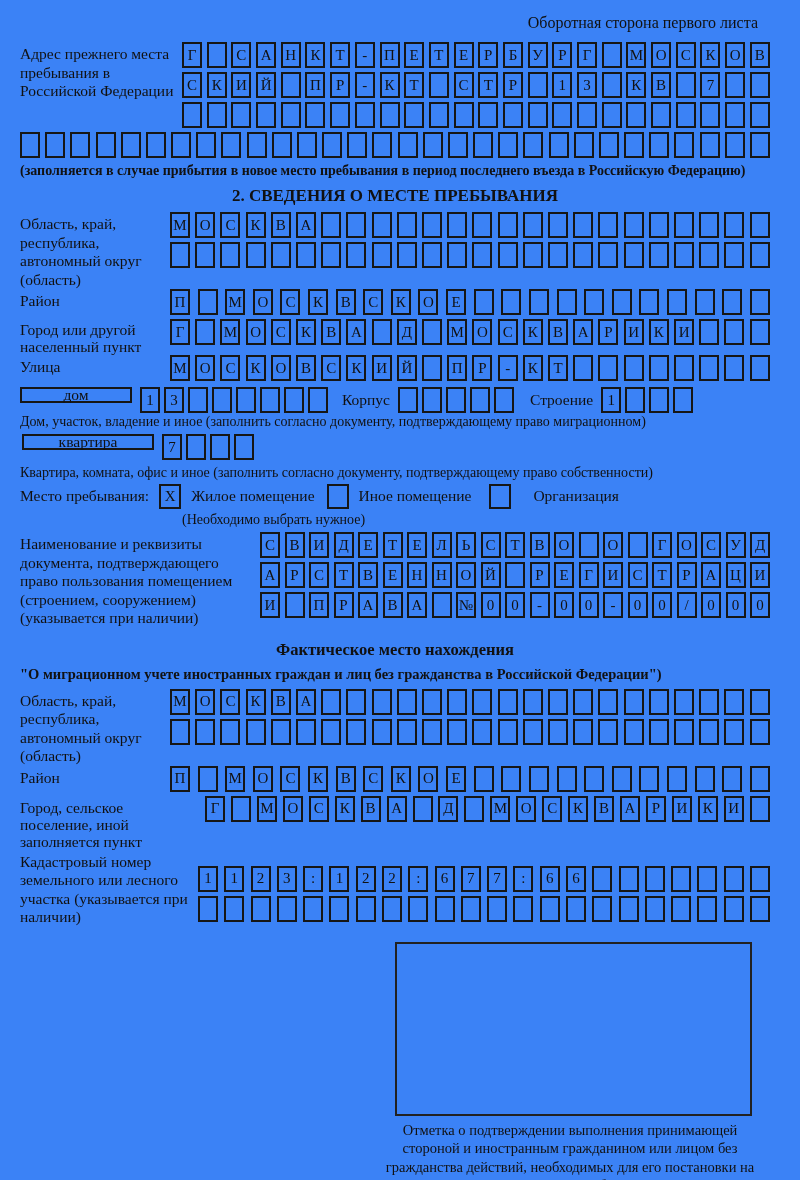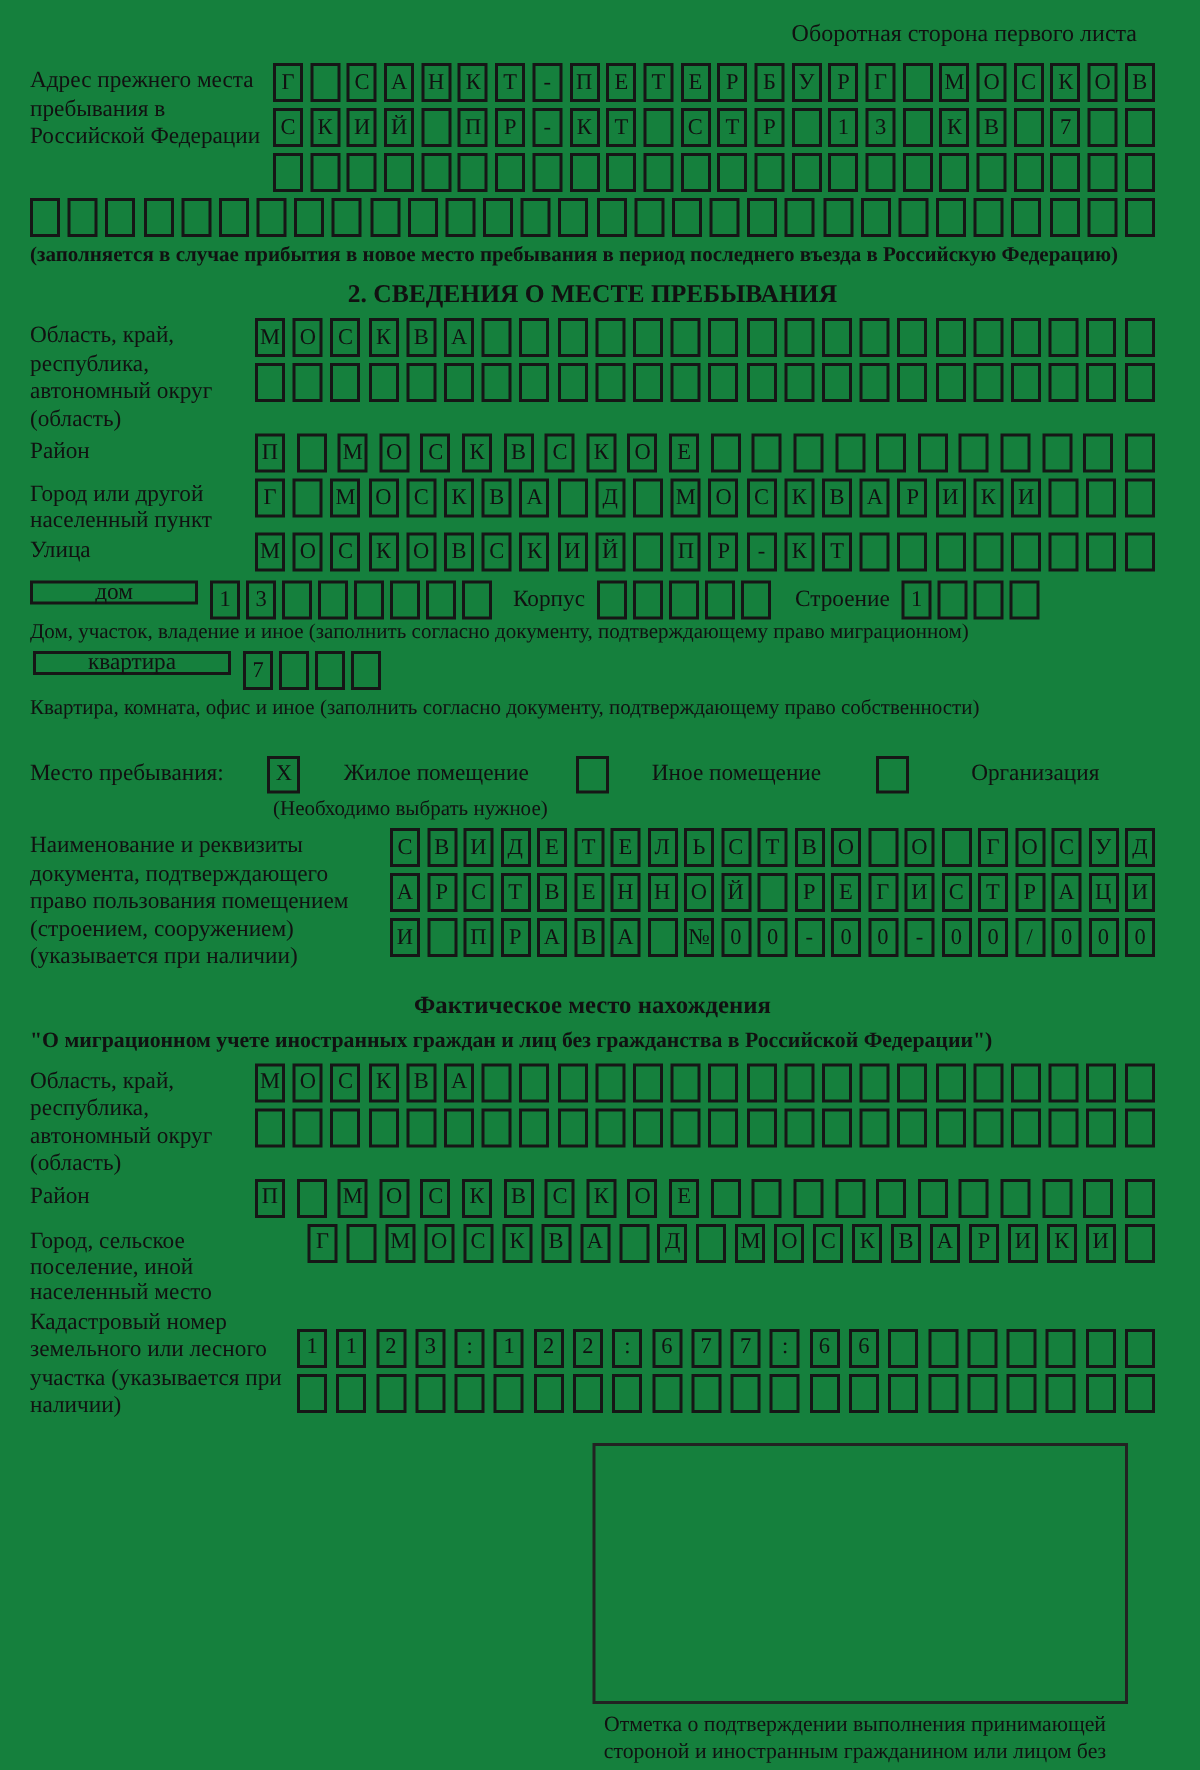--- a/index.html
+++ b/index.html
@@ -1,18 +1,18 @@
 <!DOCTYPE html>
 <html lang="ru"><head>
 <meta charset="utf-8">
 <style>
   html,body { margin:0; padding:0; background:#fff; }
   .page {
     position:relative; width:800px; height:1180px; box-sizing:border-box;
-    background:#15803d; color:#111; overflow:hidden;
+    background:#3b82f6; color:#111; overflow:hidden;
     font-family:"Liberation Serif","DejaVu Serif",serif;
     padding:0 30px 0 20px;
   }
   .hdr-note { text-align:right; font-size:16px; padding:14px 12px 0 0; height:22px; }
 
   .flexrow { display:flex; align-items:flex-start; }
   .lbl { font-size:15.5px; line-height:18.5px; padding-top:3px; box-sizing:border-box; padding-right:8px; }
   .w162 { flex:0 0 162px; } .w150 { flex:0 0 150px; } .w185 { flex:0 0 185px; }
   .w178 { flex:0 0 178px; } .w240 { flex:0 0 240px; }
   .grow { flex:1 1 auto; min-width:0; }
@@ -30,21 +30,21 @@
   .caption.center { text-align:left;font-weight:bold; }
   .h2 { font-size:17px; font-weight:bold; text-align:center; margin:7px 0 6px; }
   .h3 { font-size:16.5px; font-weight:bold; text-align:center; margin:12px 0 6px; }
 
   .boxlabel {
     box-sizing:border-box; border:2px solid #161616; height:16px;
     display:flex; align-items:center; justify-content:center; font-size:15.5px;
   }
   .inlinelbl { font-size:15.5px; line-height:26px; white-space:nowrap; }
 
-  .stayrow { display:flex; align-items:center; margin-top:22px;gap:19px; }
+  .stayrow { display:flex; align-items:center; margin-top:2px; }
   .cb {
     box-sizing:border-box; width:22px; height:25px; border:2px solid #161616;
     display:flex; align-items:center; justify-content:center; font-size:15px;
   }
 
   .stamp-box { box-sizing:border-box; width:357px; height:174px; border:2px solid #222;
     margin:15px 0 0 375px; }
   .stamp-caption { width:384px; margin:5px 0 0 358px; text-align:center;
     font-size:14.5px; line-height:18.5px; }
 
@@ -532,21 +532,21 @@
         <span class="cell"></span>
         <span class="cell"></span>
         <span class="cell"></span>
         <span class="cell"></span>
         <span class="cell"></span>
         <span class="cell"></span>
       </div>
   </div>
 
   <div class="flexrow">
-    <div class="lbl w185" style="line-height:17px;">Город, сельское поселение, иной населенный место</div>
+    <div class="lbl w185" style="line-height:17px;">Город, сельское поселение, иной заполняется пункт</div>
     <div class="grow cellrow">
         <span class="cell">Г</span>
         <span class="cell"></span>
         <span class="cell">М</span>
         <span class="cell">О</span>
         <span class="cell">С</span>
         <span class="cell">К</span>
         <span class="cell">В</span>
         <span class="cell">А</span>
         <span class="cell"></span>

